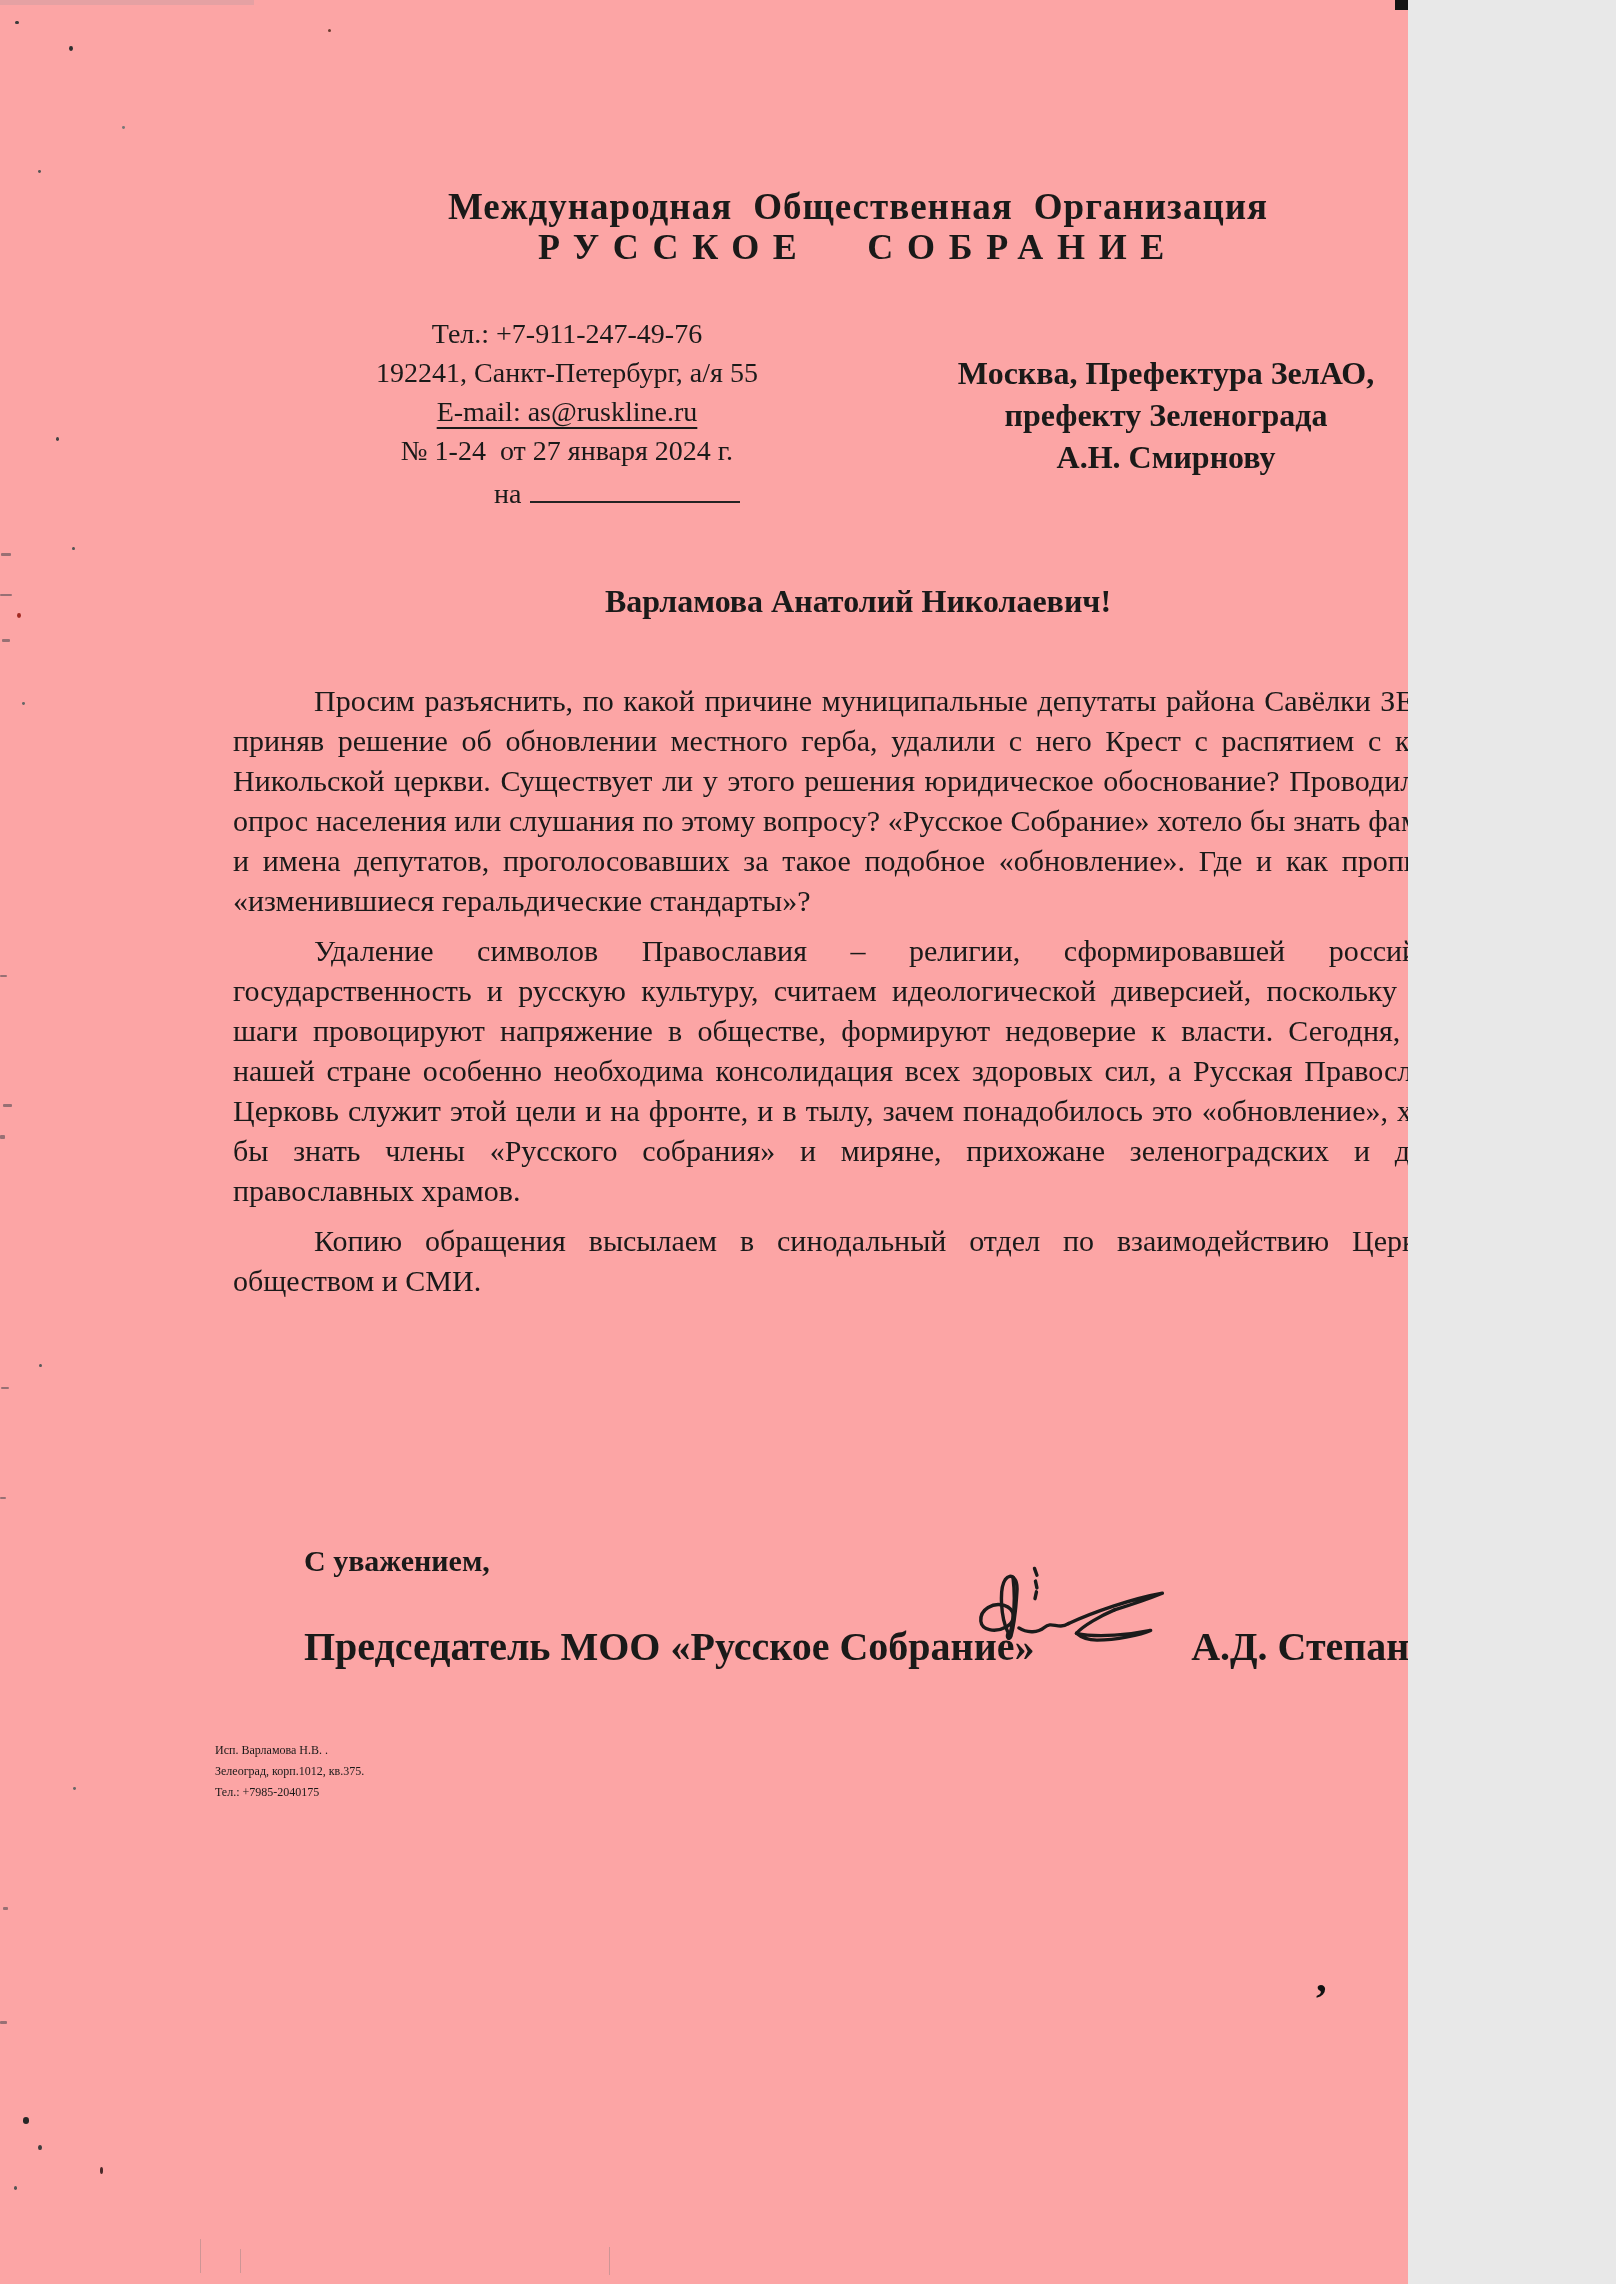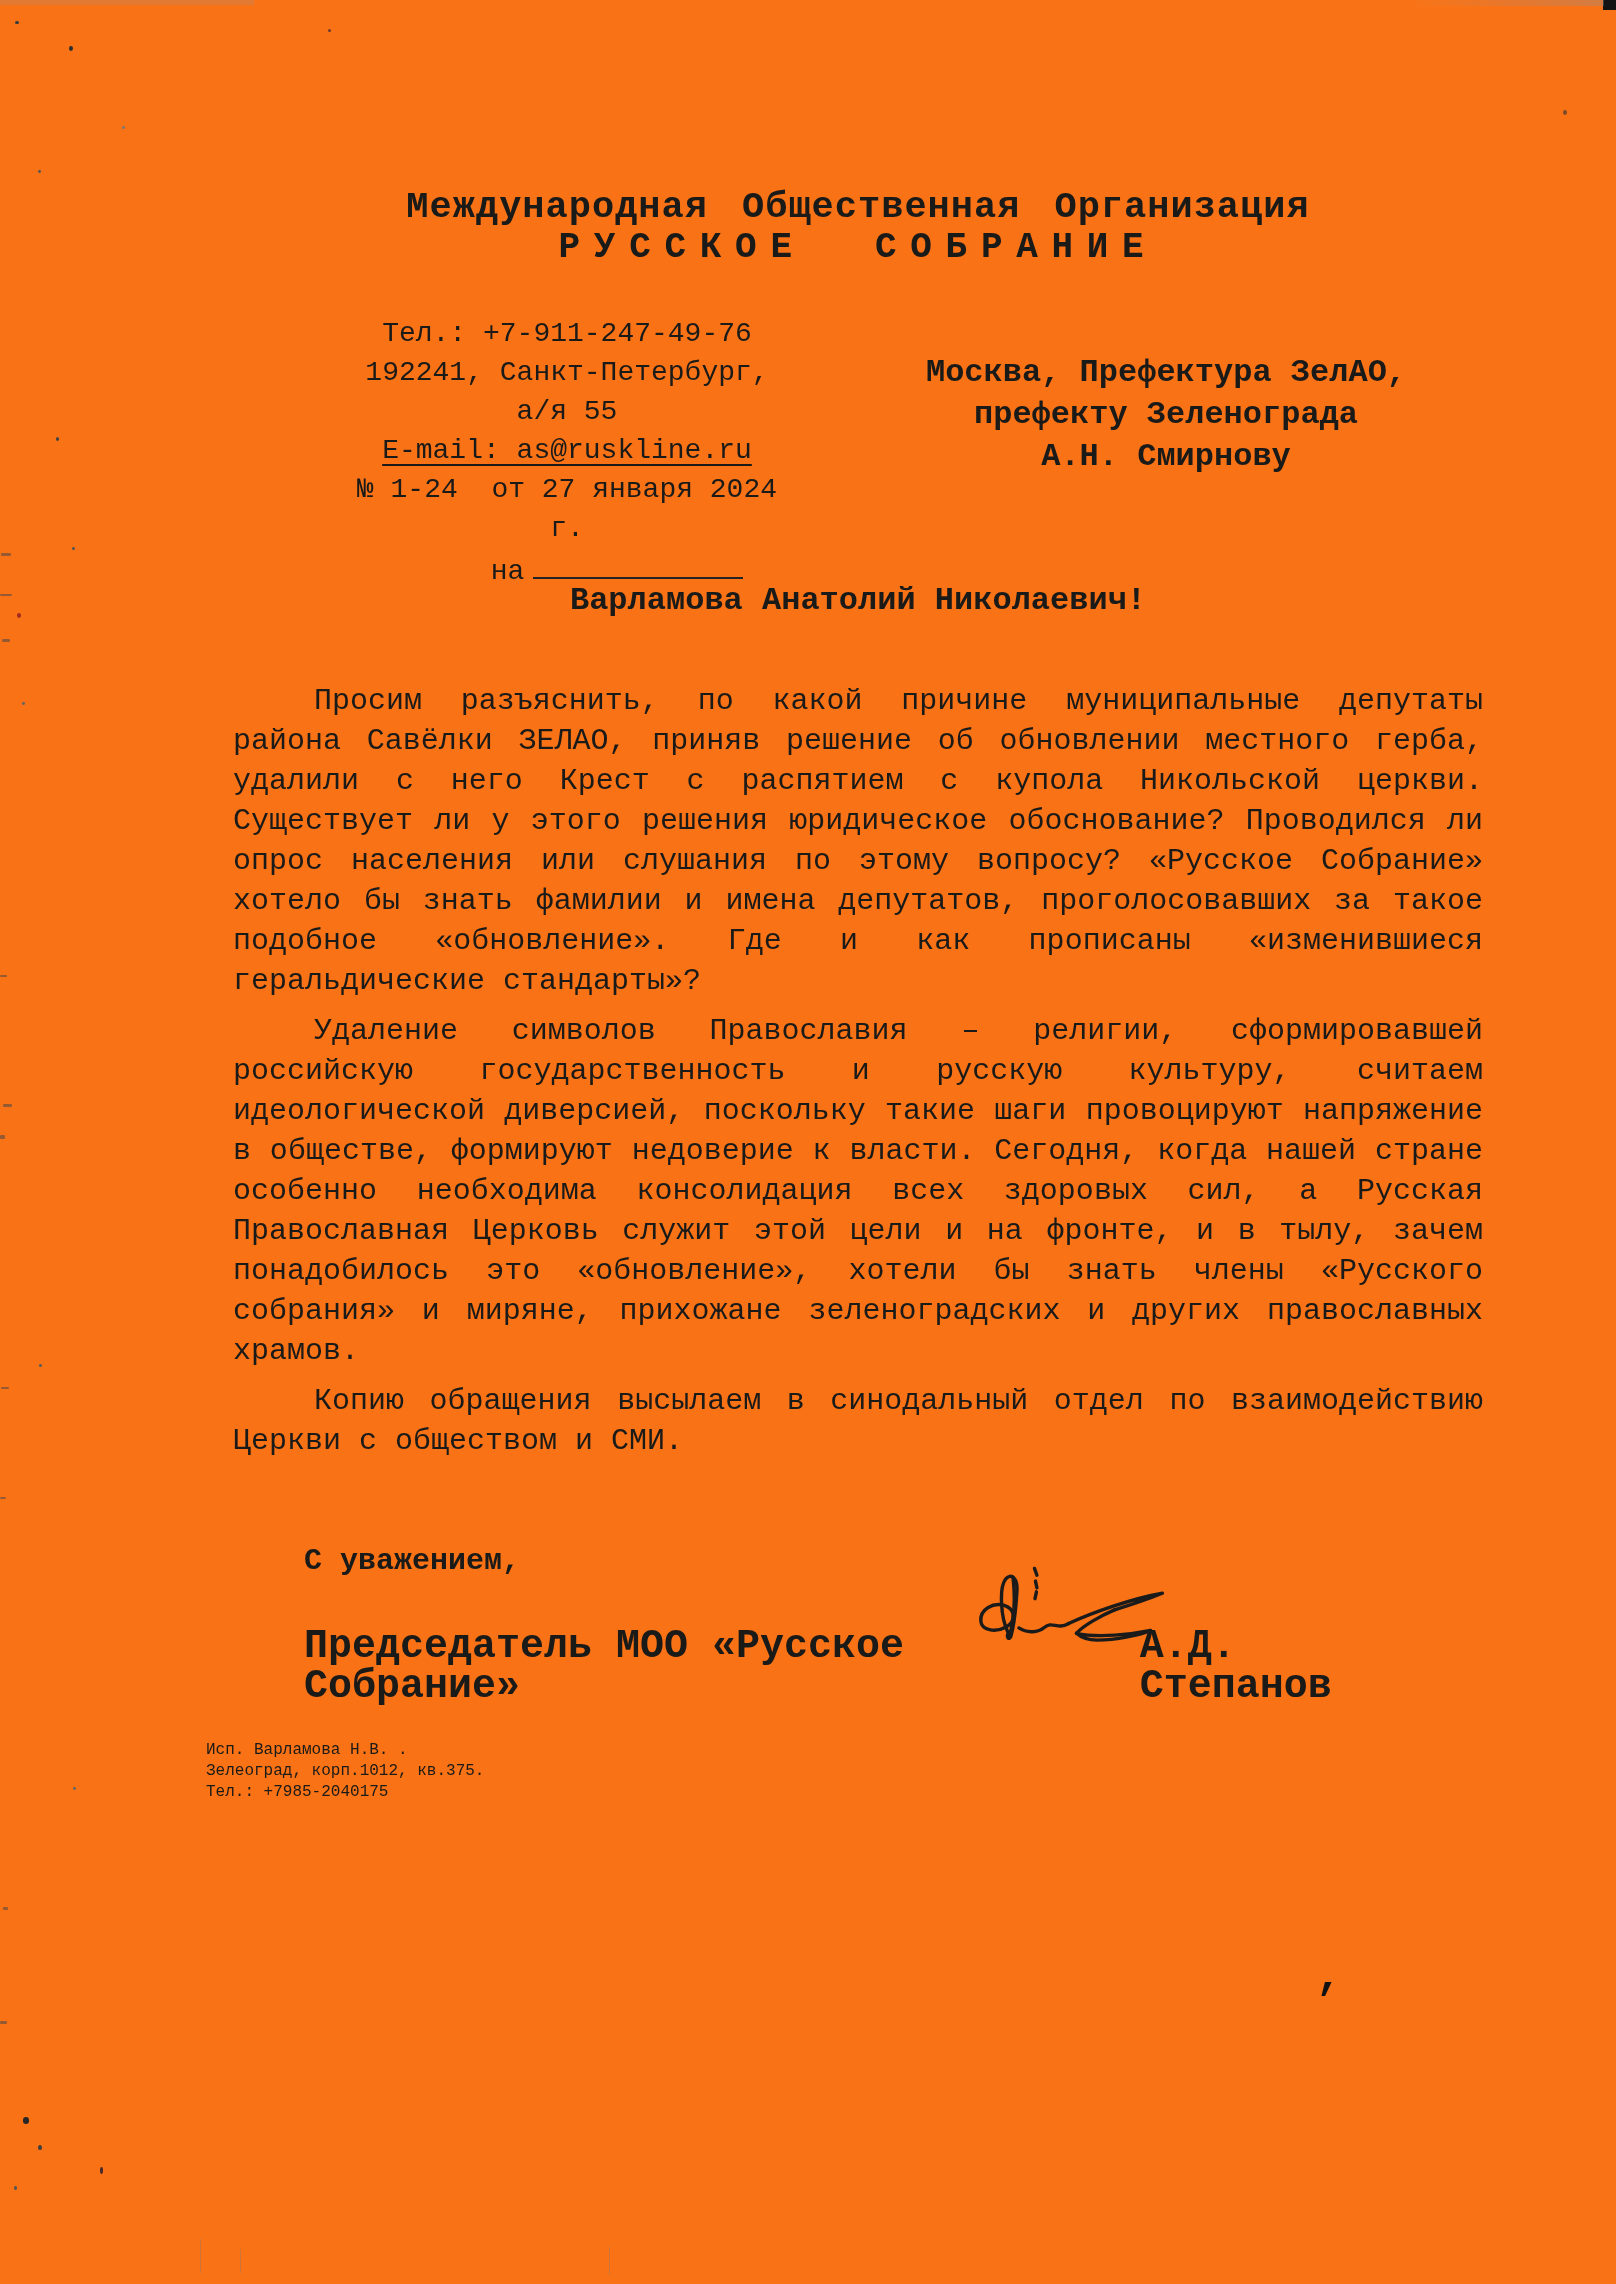--- a/index.html
+++ b/index.html
@@ -1,21 +1,21 @@
 <!DOCTYPE html>
 <html style="font-size:7.8px"><head>
 <meta charset="utf-8">
 <style>
   html,body{margin:0;padding:0;background:#e8e8e8;}
   .page{
     position:relative;
-    width:1616px;height:2284px;
-    background:#f97316;
+    width:1408px;height:2284px;
+    background:#fca5a5;
     overflow:hidden;
-    font-family:Liberation Mono, monospace;
+    font-family:Liberation Serif, serif;
     color:#1a1a19;
   }
   .page *{box-sizing:border-box;}
   
   .letterhead{position:absolute;left:223px;width:1270px;top:180px;text-align:center;font-weight:bold;}
   .org1{font-size:37px;line-height:54px;letter-spacing:1px;word-spacing:10.8px;}
   .org2{font-size:36px;line-height:47px;margin-top:-9.8px;letter-spacing:13.7px;word-spacing:34px;}
   
   .contact{position:absolute;left:342px;width:450px;top:314px;text-align:center;font-size:28px;line-height:39px;}
   .contact .email{text-decoration:underline;text-decoration-thickness:2px;text-underline-offset:6.4px;}
@@ -28,21 +28,21 @@
   .paragraphs{position:absolute;left:223px;width:1270px;top:671px;font-size:30px;line-height:40px;text-align:justify;}
   .paragraphs p{margin:10px;text-indent:81px;}
   
   .regards{position:absolute;left:223px;width:1270px;top:1541px;font-weight:bold;font-size:30px;line-height:40px;padding-left:81px;}
   .sign-row{position:absolute;left:223px;width:1270px;top:1627px;display:flex;align-items:baseline;font-weight:bold;font-size:40px;line-height:40px;}
   .sig-title{padding-left:81px;}
   .sig-name{margin-left:auto;margin-right:43px;}
   .signature{position:absolute;left:970px;top:1544px;width:210px;height:122px;}
   .signature path{fill:none;stroke:#1b1b1b;stroke-width:7;stroke-linecap:round;stroke-linejoin:round;}
   
-  .footer{position:absolute;left:206px;top:1740px;font-size:16px;line-height:21px;}
+  .footer{position:absolute;left:215px;top:1740px;font-size:12px;line-height:21px;}
   
   .ink-comma{position:absolute;left:1316px;top:1955px;font-size:43px;font-weight:bold;line-height:43px;color:#121212;}
   .art{position:absolute;}
   .corner-tr{right:0;top:0;width:12.7px;height:9.8px;background:#141414;}
   .smudge-tr{left:1413px;top:0;width:191px;height:5.9px;background:linear-gradient(to right,rgba(140,140,150,0),rgba(140,140,150,.35));}
   .smudge-tl{left:0;top:0;width:254px;height:4.9px;background:rgba(150,150,158,.22);}
   .sp{position:absolute;border-radius:50%;}
   .dash{position:absolute;background:rgba(70,70,76,.55);border-radius:1px;}
   .scratch{position:absolute;background:rgba(120,120,120,.35);}
 </style>

